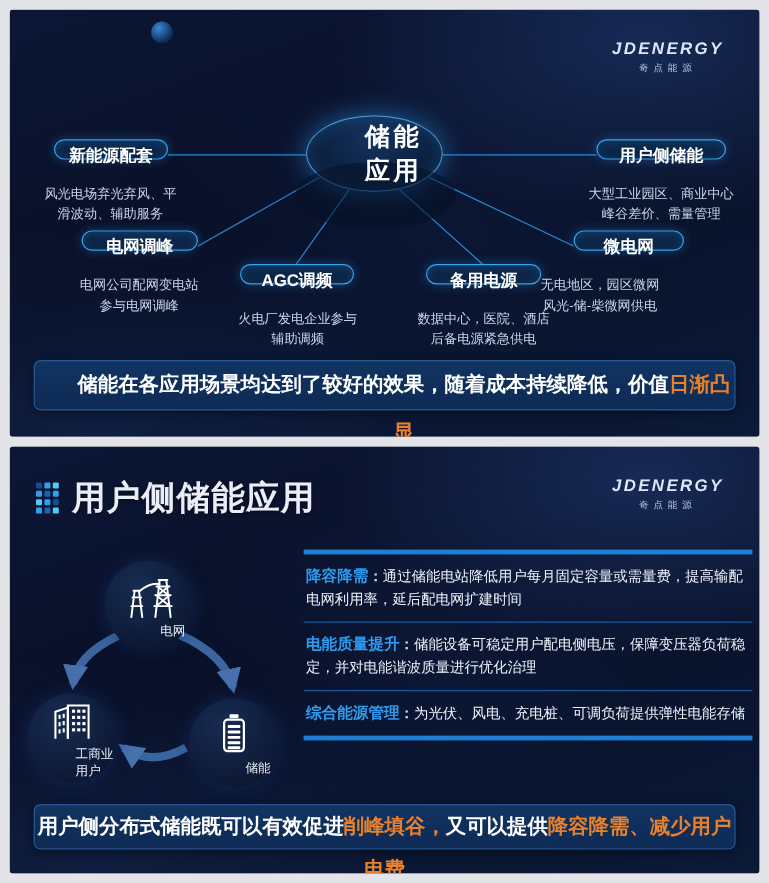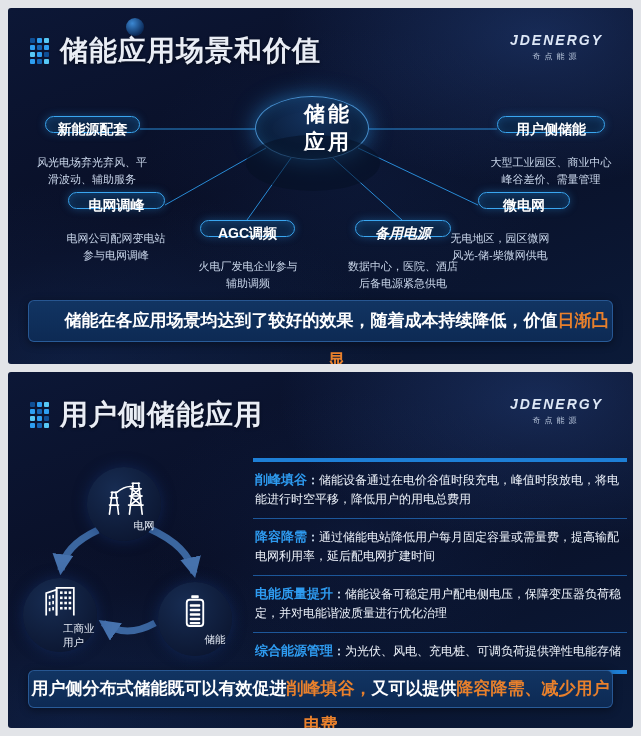--- a/index.html
+++ b/index.html
@@ -80,37 +80,20 @@
   .point { padding:8px 2px 9px 2px; font-size:12px; line-height:19px; color:#edf2fa; }
   .point + .point { border-top:1px solid rgba(35,110,190,.75); }
   .kw { color:#2e9bf0; font-weight:700; font-size:13px; }
   .kw-colon { color:#cfe0f2; font-weight:700; }
 </style>
 </head>
 <body>
 
 <div class="slide">
   <div class="sphere"></div>
-  <div class="hdr">
-    <div class="dots">
-      <span></span>
-        <span></span>
-        <span></span>
-        <span></span>
-        <span></span>
-        <span></span>
-      <span></span>
-        <span></span>
-        <span></span>
-        <span></span>
-        <span></span>
-        <span></span>
-    </div>
-    <div class="title">储能应用场景和价值</div>
-  </div>
   <div class="logo">
     <div class="logo-main">JDENERGY</div>
     <div class="logo-sub">奇点能源</div>
   </div>
 
   <svg class="net-svg" width="625" height="356">
     <g stroke="#2e9ff2" stroke-width="1" opacity="0.85">
       <line x1="247" y1="121" x2="132" y2="121"></line>
       <line x1="361" y1="121" x2="489" y2="121"></line>
       <line x1="258" y1="140" x2="157" y2="197"></line>
@@ -129,21 +112,21 @@
 滑波动、辅助服务</div>
 
   <div class="pill" style="left:60px;top:184px;width:97px;">电网调峰</div>
   <div class="node-desc" style="left:28px;top:222px;">电网公司配网变电站
 参与电网调峰</div>
 
   <div class="pill" style="left:192px;top:212px;width:95px;">AGC调频</div>
   <div class="node-desc" style="left:160px;top:250px;">火电厂发电企业参与
 辅助调频</div>
 
-  <div class="pill" style="left:347px;top:212px;width:96px;font-style:italic;">备用电源</div>
+  <div class="pill" style="left:347px;top:212px;width:96px;">备用电源</div>
   <div class="node-desc" style="left:315px;top:250px;">数据中心，医院、酒店
 后备电源紧急供电</div>
 
   <div class="pill" style="left:470px;top:184px;width:92px;">微电网</div>
   <div class="node-desc" style="left:412px;top:222px;">无电地区，园区微网
 风光-储-柴微网供电</div>
 
   <div class="pill" style="left:489px;top:108px;width:108px;">用户侧储能</div>
   <div class="node-desc" style="left:463px;top:146px;">大型工业园区、商业中心
 峰谷差价、需量管理</div>
@@ -241,20 +224,19 @@
         <rect x="17" y="21" width="14" height="3.2" rx="1"></rect>
         <rect x="17" y="27" width="14" height="3.2" rx="1"></rect>
         <rect x="17" y="33" width="14" height="3.2" rx="1"></rect>
         <rect x="17" y="38.5" width="14" height="3.2" rx="1"></rect>
       </g>
     </svg>
     <span class="nlabel">储能</span>
   </div>
 
   <div class="points">
-    <div class="point"><span class="kw">削峰填谷</span><span class="kw-colon">：</span><span>储能设备通过在电价谷值时段充电，峰值时段放电，将电能进行时空平移，降低用户的用电总费用</span></div>
     <div class="point"><span class="kw">降容降需</span><span class="kw-colon">：</span><span>通过储能电站降低用户每月固定容量或需量费，提高输配电网利用率，延后配电网扩建时间</span></div>
     <div class="point"><span class="kw">电能质量提升</span><span class="kw-colon">：</span><span>储能设备可稳定用户配电侧电压，保障变压器负荷稳定，并对电能谐波质量进行优化治理</span></div>
     <div class="point"><span class="kw">综合能源管理</span><span class="kw-colon">：</span><span>为光伏、风电、充电桩、可调负荷提供弹性电能存储</span></div>
   </div>
 
   <div class="banner banner2"><span>用户侧分布式储能既可以有效促进</span><span class="hl">削峰填谷，</span><span>又可以提供</span><span class="hl">降容降需、减少用户电费</span></div>
 </div>
 
 </body></html>

